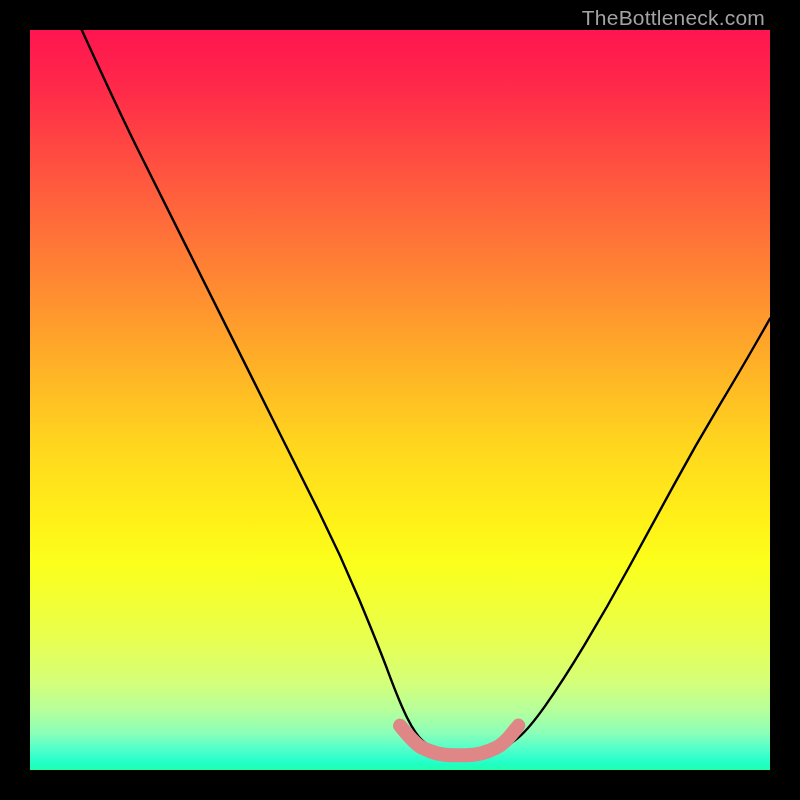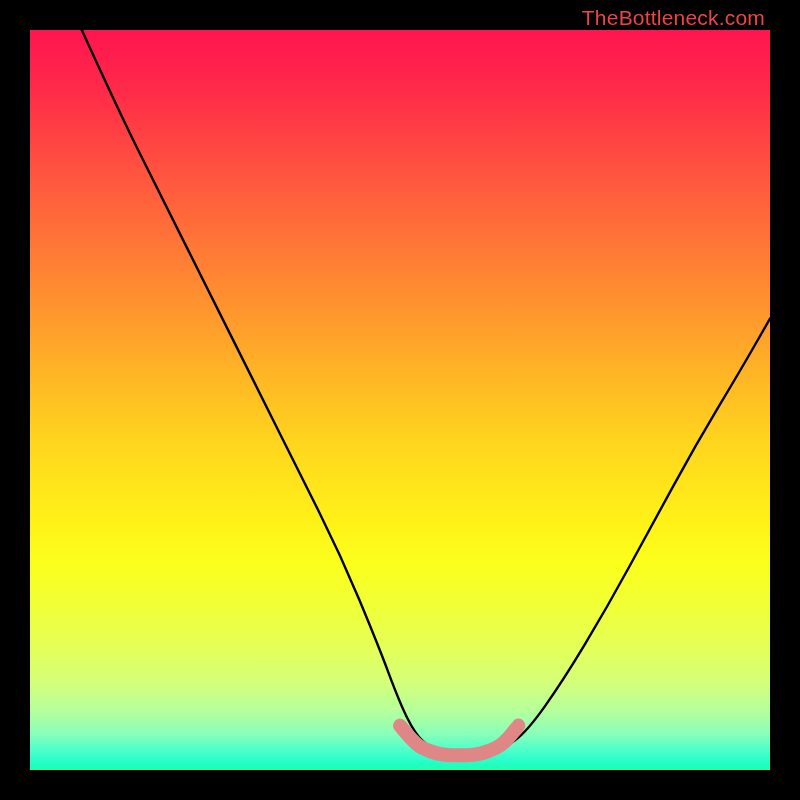--- a/index.html
+++ b/index.html
@@ -40,21 +40,21 @@
       #56ffc9 97%,
       #2fffcc 98.5%,
       #1fffc5 99.2%,
       #23ffa8 100%
     );
   }
   .watermark {
     position: absolute;
     right: 35px;
     top: 6px;
-    color: #ef4444;
+    color: #a3a3a3;
     font-size: 21px;
     font-weight: 500;
     letter-spacing: 0.2px;
   }
   svg.curve {
     position: absolute;
     left: 0;
     top: 0;
     width: 740px;
     height: 740px;

